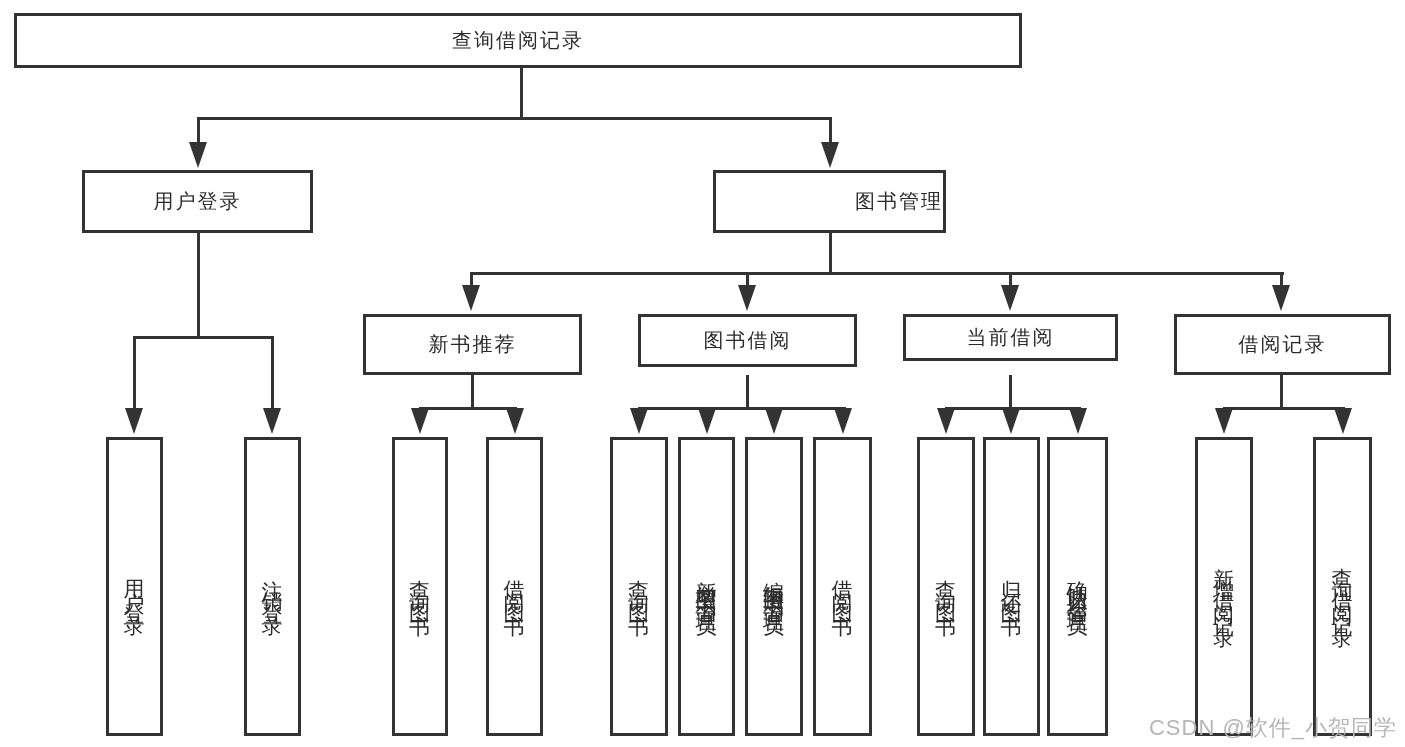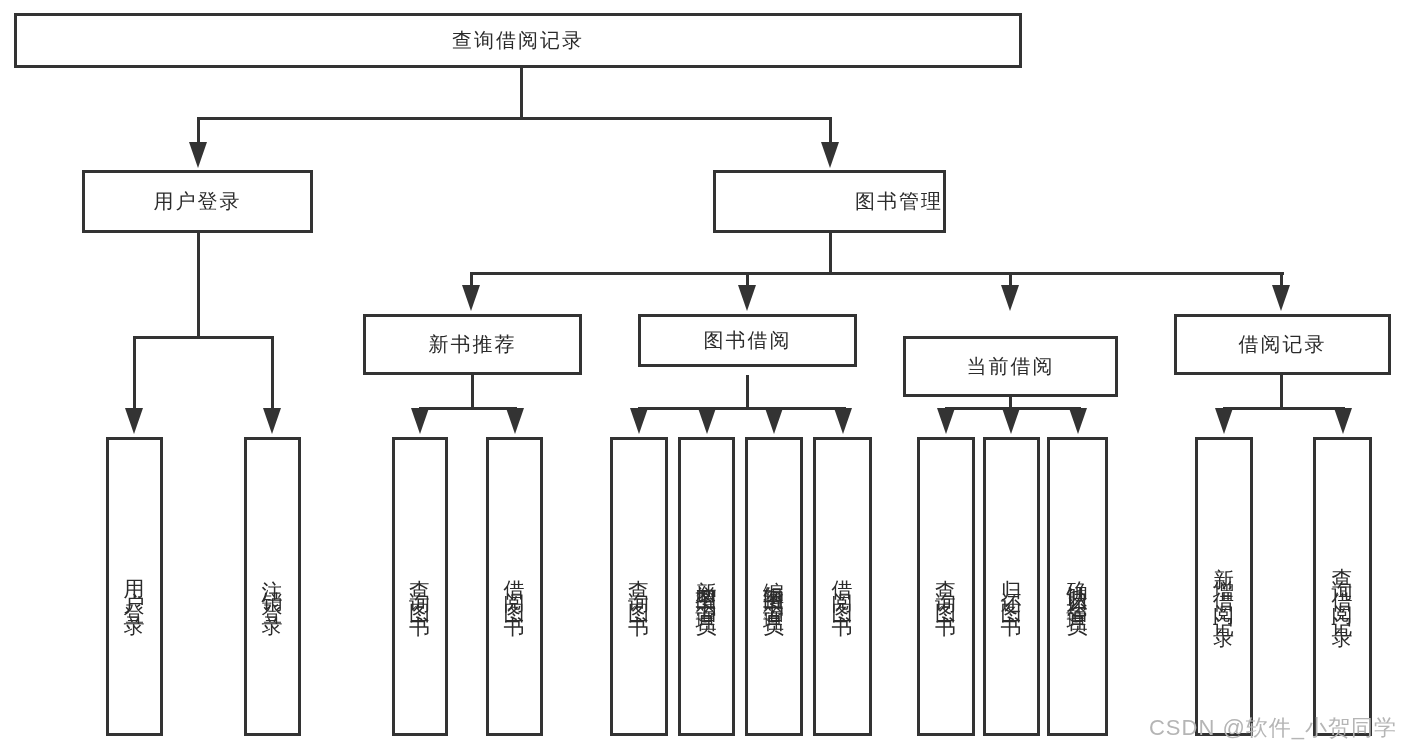--- a/index.html
+++ b/index.html
@@ -50,21 +50,21 @@
 </div>
 
 <div class="box" style="left:363px;top:314px;width:219px;height:61px;">
   <span>新书推荐</span>
 </div>
 
 <div class="box" style="left:638px;top:314px;width:219px;height:53px;">
   <span>图书借阅</span>
 </div>
 
-<div class="box" style="left:903px;top:314px;width:215px;height:61px;margin-top:22px;">
+<div class="box" style="left:903px;top:314px;width:215px;height:47px;">
   <span>当前借阅</span>
 </div>
 
 <div class="box" style="left:1174px;top:314px;width:217px;height:61px;text-align:right;">
   <span>借阅记录</span>
 </div>
 
 <div class="box leaf" style="left:106px;top:437px;width:57px;height:299px;">
   <span class="vtext">用户登录</span>
 </div>

